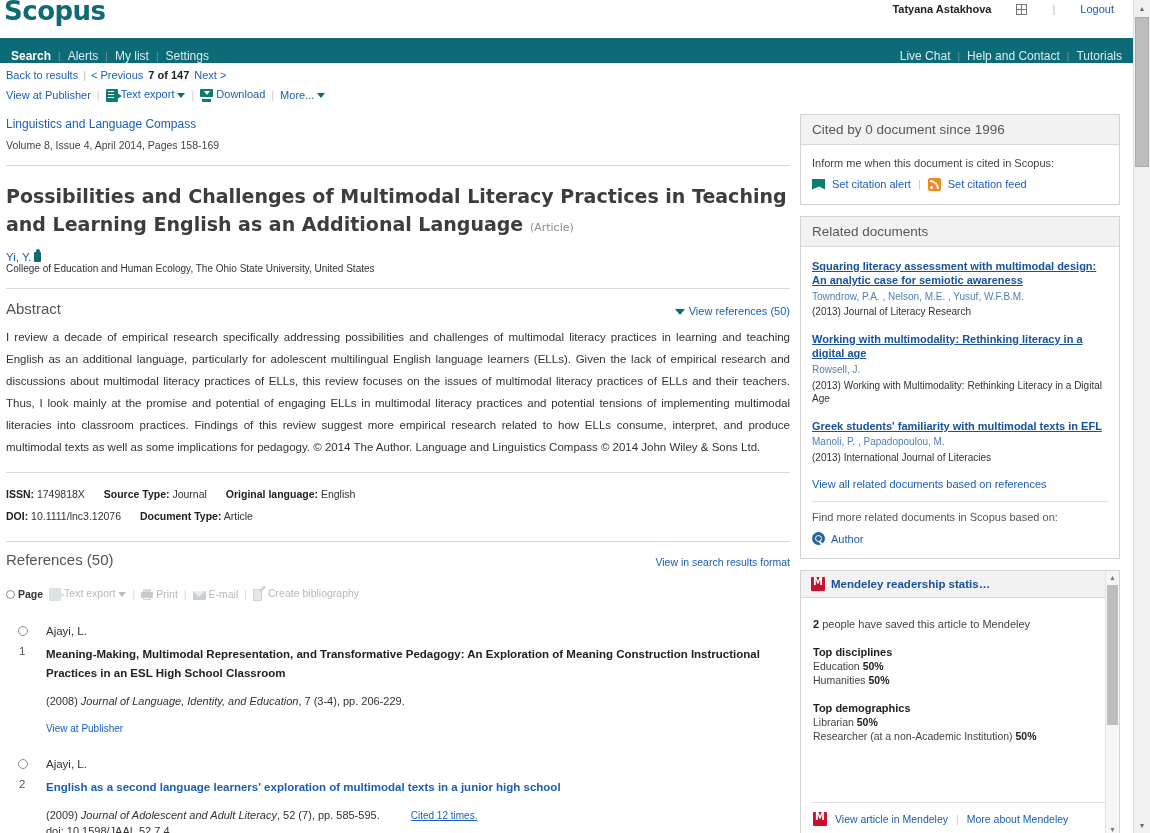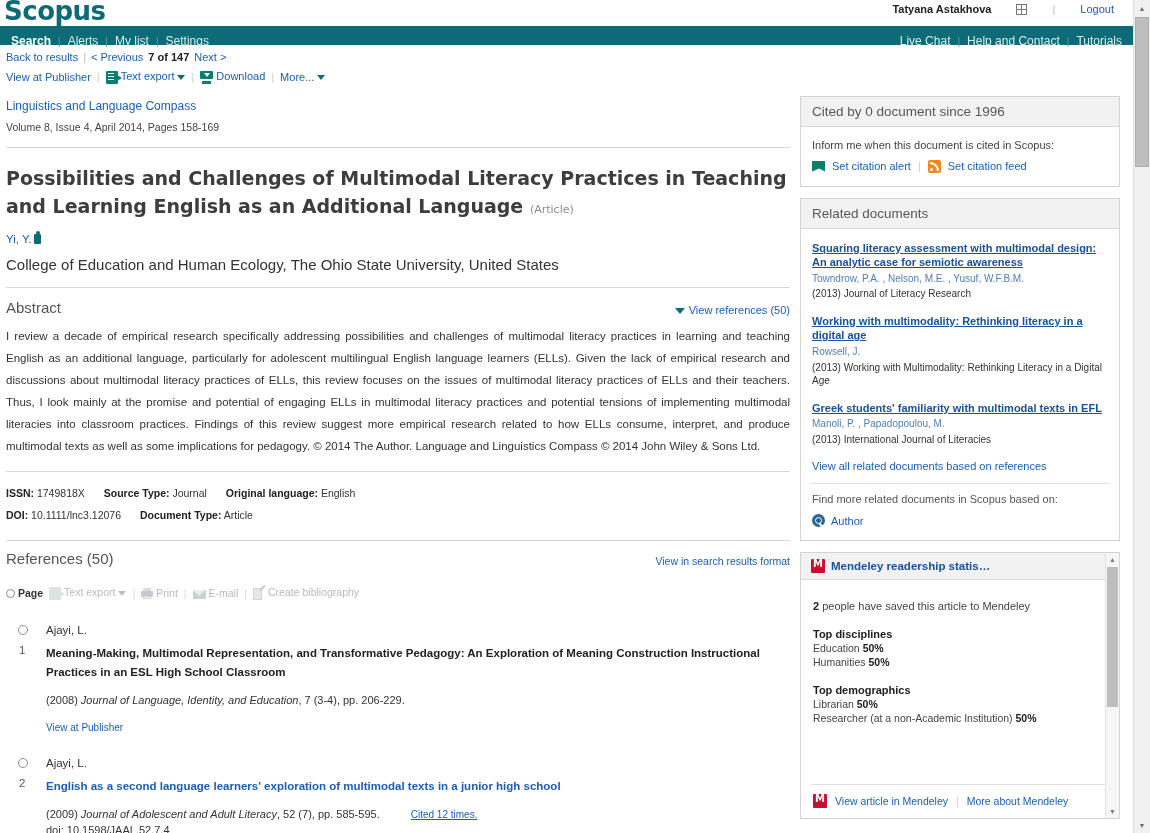--- a/index.html
+++ b/index.html
@@ -24,21 +24,21 @@
   .page-scroll .arrow-dn { bottom: 0; }
   .page-scroll .thumb {
     position: absolute; top: 17px; left: 1px; width: 14px; height: 150px;
     background: #bdbdbd; border: 1px solid #adadad;
   }
 
   .viewport { position: absolute; top:0; left:0; width: 1133px; height: 833px; overflow: hidden; }
 
   
   .topbar {
-    position: relative; height: 26px; background: #ffffff;
+    position: relative; height: 38px; background: #ffffff;
   }
   .logo {
     position: absolute; left: 4px; top: -4px;
     font-size: 26px; font-weight: bold; color: #0f6a78;
     letter-spacing: -0.5px;
     font-family: "DejaVu Sans", sans-serif;
   }
   .acct {
     position: absolute; right: 19px; top: 3px;
     display: flex; align-items: center; gap: 25px;
@@ -51,21 +51,21 @@
   .acct .grid-ico::before, .acct .grid-ico::after {
     content:""; position:absolute; background:#777;
   }
   .acct .grid-ico::before { left:4px; top:0; width:1px; height:9px; }
   .acct .grid-ico::after { top:4px; left:0; height:1px; width:9px; }
   .acct .divider { color: #bbb; }
   .acct a { color: #1a5eb8; text-decoration: none; }
 
   
   .navbar {
-    position: relative; height: 19px; background: #0d6b77;
+    position: relative; height: 25px; background: #0d6b77;
     display: flex; align-items: center;
     padding: 12px 0 0 4px;
     font-size: 12px;
   }
   .navbar .nav-left, .navbar .nav-right {
     display: flex; align-items: center; gap: 0px;
   }
   .navbar .nav-right { position: absolute; right: 4px; }
   .navbar a {
     color: #d8ecef; text-decoration: none; padding: 0 7px; line-height: 19px;
@@ -123,21 +123,21 @@
     line-height: 1.5; margin-top: 16px;
     font-family: "DejaVu Sans", sans-serif;
   }
   .doctitle .dtype { font-size: 11px; font-weight: normal; color: #8c8c8c; text-align: right; }
   .authors { font-size: 11.5px; color: #1a5eb8; margin-top: 12px; }
   .corr-ico {
     display:inline-block; width:7px; height:10px; margin-left:3px; vertical-align:-1px;
     background:#0d6b77; border-radius:1px; position:relative;
   }
   .corr-ico::before{content:"";position:absolute;left:1.5px;top:-3px;width:4px;height:4px;border-radius:50%;background:#0d6b77;}
-  .affil { font-size: 15px; color: #333; margin-top: 11px; }
+  .affil { font-size: 10px; color: #333; }
 
   .abs-head-row { display:flex; align-items:flex-end; justify-content: space-between; margin-top: 11px;}
   .abs-head { font-size: 15px; color: #555; font-weight: normal; }
   .viewrefs { font-size: 11px; color: #1a5eb8; text-decoration: none; }
   .tri { display:inline-block; width:0;height:0;
     border-left:5px solid transparent;border-right:5px solid transparent;border-top:6px solid #0d6b77;
     margin-right:4px; vertical-align: middle;}
   .abstract {
     font-size: 11.5px; color: #333; line-height: 1.92; text-align: justify;
     margin-top: 9px;

